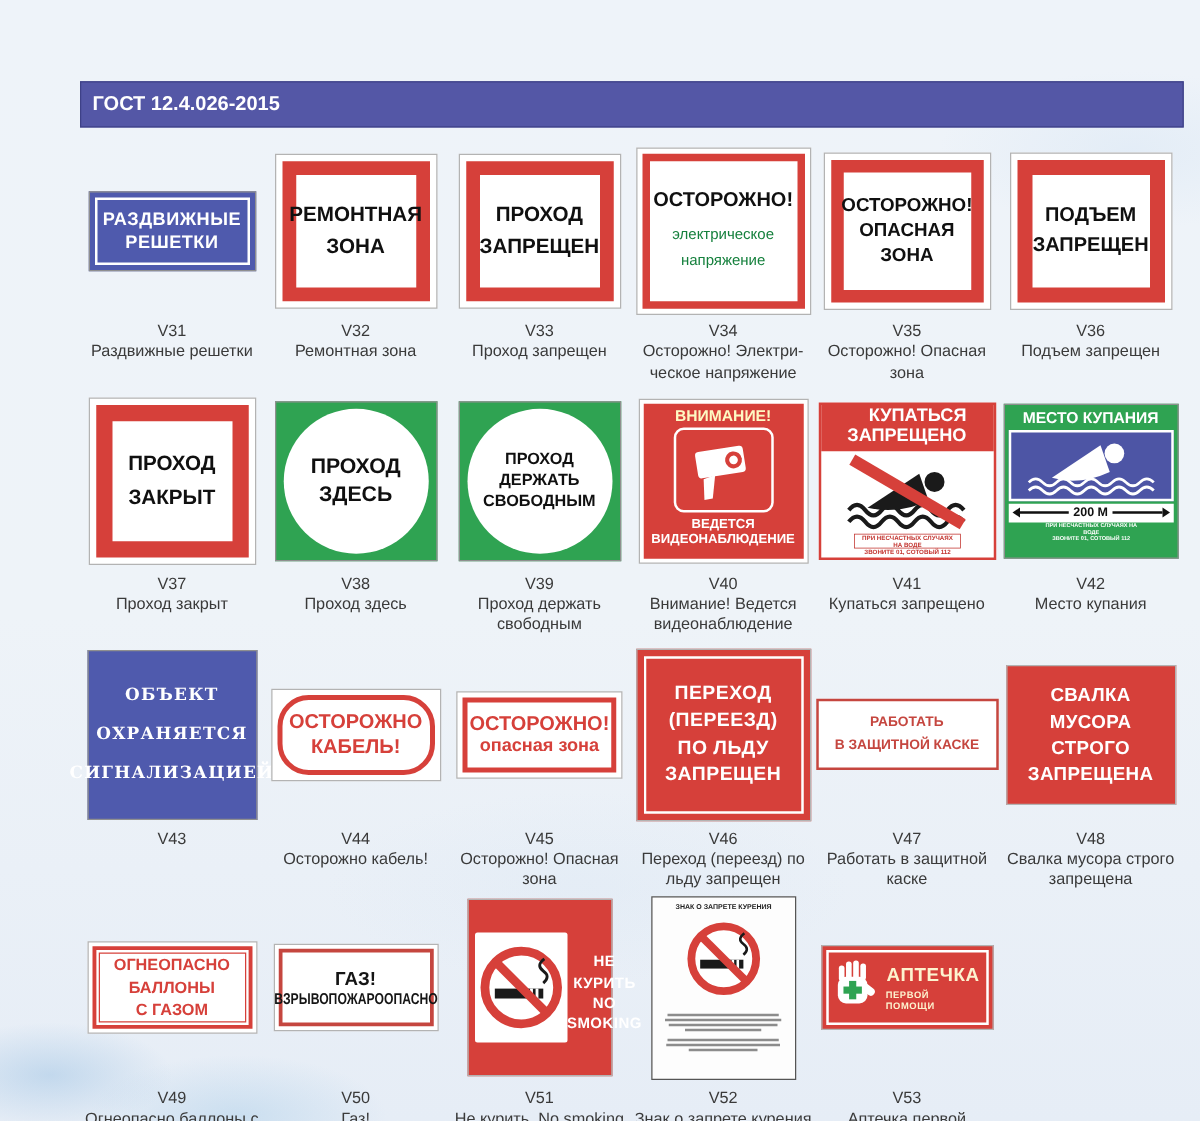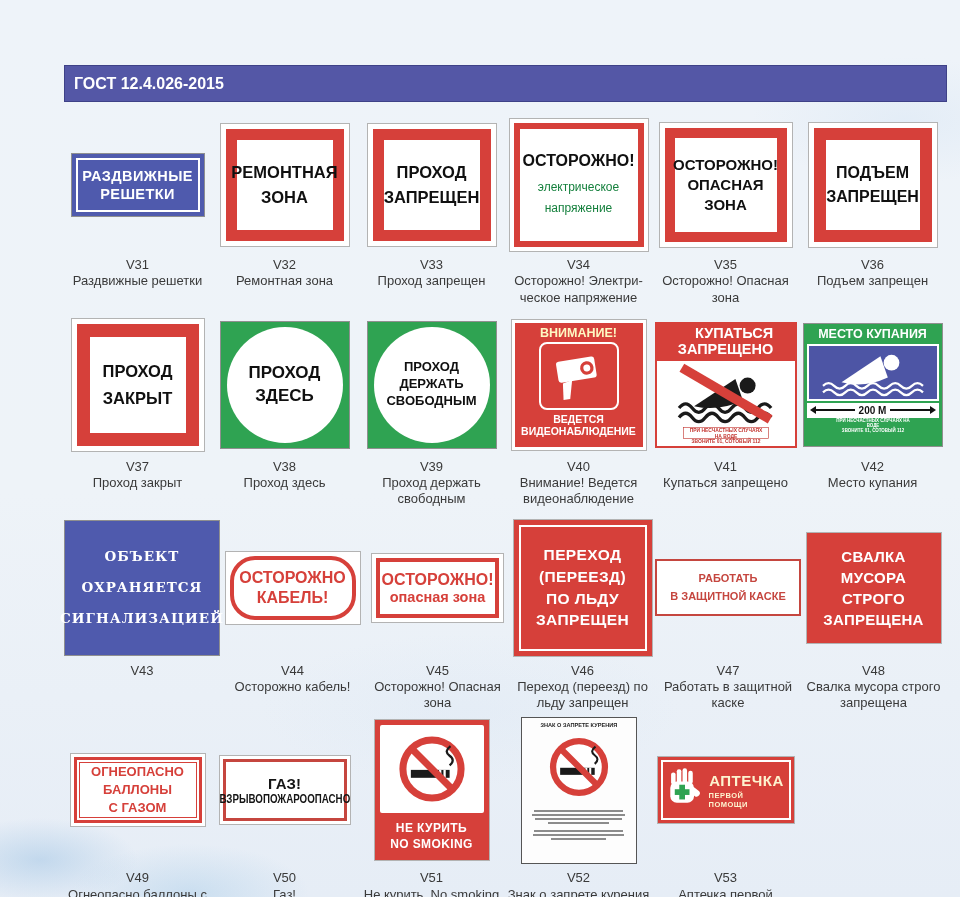--- a/index.html
+++ b/index.html
@@ -83,21 +83,21 @@
   .v42-panel { border:2px solid #fff; background:#4d55a5; height:57px; display:flex; align-items:center; justify-content:center; }
   .v42-dist { background:#fff; height:15px; margin-top:2px; display:flex; align-items:center; padding:0 3px; color:#111; font-weight:bold; font-size:10px; }
   .v42-dist .dash { flex:1; height:2px; background:#111; }
   .tri-l { width:0; height:0; border-right:6px solid #111; border-top:4px solid transparent; border-bottom:4px solid transparent; }
   .tri-r { width:0; height:0; border-left:6px solid #111; border-top:4px solid transparent; border-bottom:4px solid transparent; }
   .v42-dist .lbl { padding:0 4px; }
   .v42-note { height:16px; display:flex; justify-content:center; overflow:visible; }
   .v42-note .note-sc { color:#fff; transform:scale(.56); }
 
   
-  .v43 { width:156px; height:136px; background:#4f5aad; border:1px solid #8f8f8f; }
+  .v43 { width:136px; height:136px; background:#4f5aad; border:1px solid #8f8f8f; }
   .v43-txt { color:#fff; font-weight:bold; font-family:"DejaVu Serif",serif; font-size:13.5px; letter-spacing:1px; line-height:2.3; text-align:center; }
 
   
   .plate { background:#fff; padding:4px; }
   .plate-in { width:100%; height:100%; border:4px solid #d6403a; color:#d6403a; font-weight:bold; }
   .v44 { width:136px; height:74px; border:1px solid #b3b3b3; } .v44 .plate-in { font-size:16px; line-height:1.2;border-radius:25px; }
   .v45 { width:133px; height:70px; border:1px solid #b3b3b3; }
   .v45 .plate-in { display:flex; flex-direction:column; align-items:center; justify-content:center; }
   .v45-t { font-size:16px; } .v45-s { font-size:14.5px; }
 
@@ -116,21 +116,21 @@
   .v49 { width:136px; height:74px; background:#fff; border:1px solid #b3b3b3; padding:3px; }
   .v49-in { width:100%; height:100%; border:3px solid #d6403a; box-shadow:inset 0 0 0 2px #fff, inset 0 0 0 3px #d6403a; color:#d6403a; font-weight:bold; font-size:13px; line-height:1.4; }
 
   
   .v50 { width:132px; height:70px; background:#fff; border:1px solid #b3b3b3; padding:3px; }
   .v50-in { width:100%; height:100%; border:3px solid #c5463f; display:flex; flex-direction:column; align-items:center; justify-content:center; color:#151515; }
   .v50-t { font-weight:bold; font-size:15px; }
   .v50-s { font-weight:bold; font-size:12.5px; transform:scaleX(.78); white-space:nowrap; }
 
   
-  .v51 { width:116px; height:142px; background:#d6403a; border:1px solid #b3b3b3; padding:5px; display:flex; flex-direction:column; align-items:center; }
+  .v51 { width:116px; height:142px; background:#d6403a; border:1px solid #b3b3b3; padding:5px; display:flex; flex-direction:row; align-items:center; }
   .v51-panel { background:#fff; width:100%; height:88px; border-radius:2px; display:flex; align-items:center; justify-content:center; }
   .v51-txt { color:#fff; font-weight:bold; font-size:12px; line-height:1.35; margin-top:7px; text-align:center; letter-spacing:.4px; }
 
   
   .v52 { width:116px; height:147px; background:#fdfdfd; border:1px solid #555; padding:4px 5px; display:flex; flex-direction:column; align-items:center; }
   .v52-title { height:12px; display:flex; justify-content:center; overflow:visible; width:100%; }
   .v52-title .note-sc { color:#222; transform:scale(.7); font-weight:bold; white-space:nowrap; }
   .fp-group { width:92%; margin-top:4px; }
   .fp-line { height:2px; background:#8c8c8c; margin:2px auto 0; }
 

